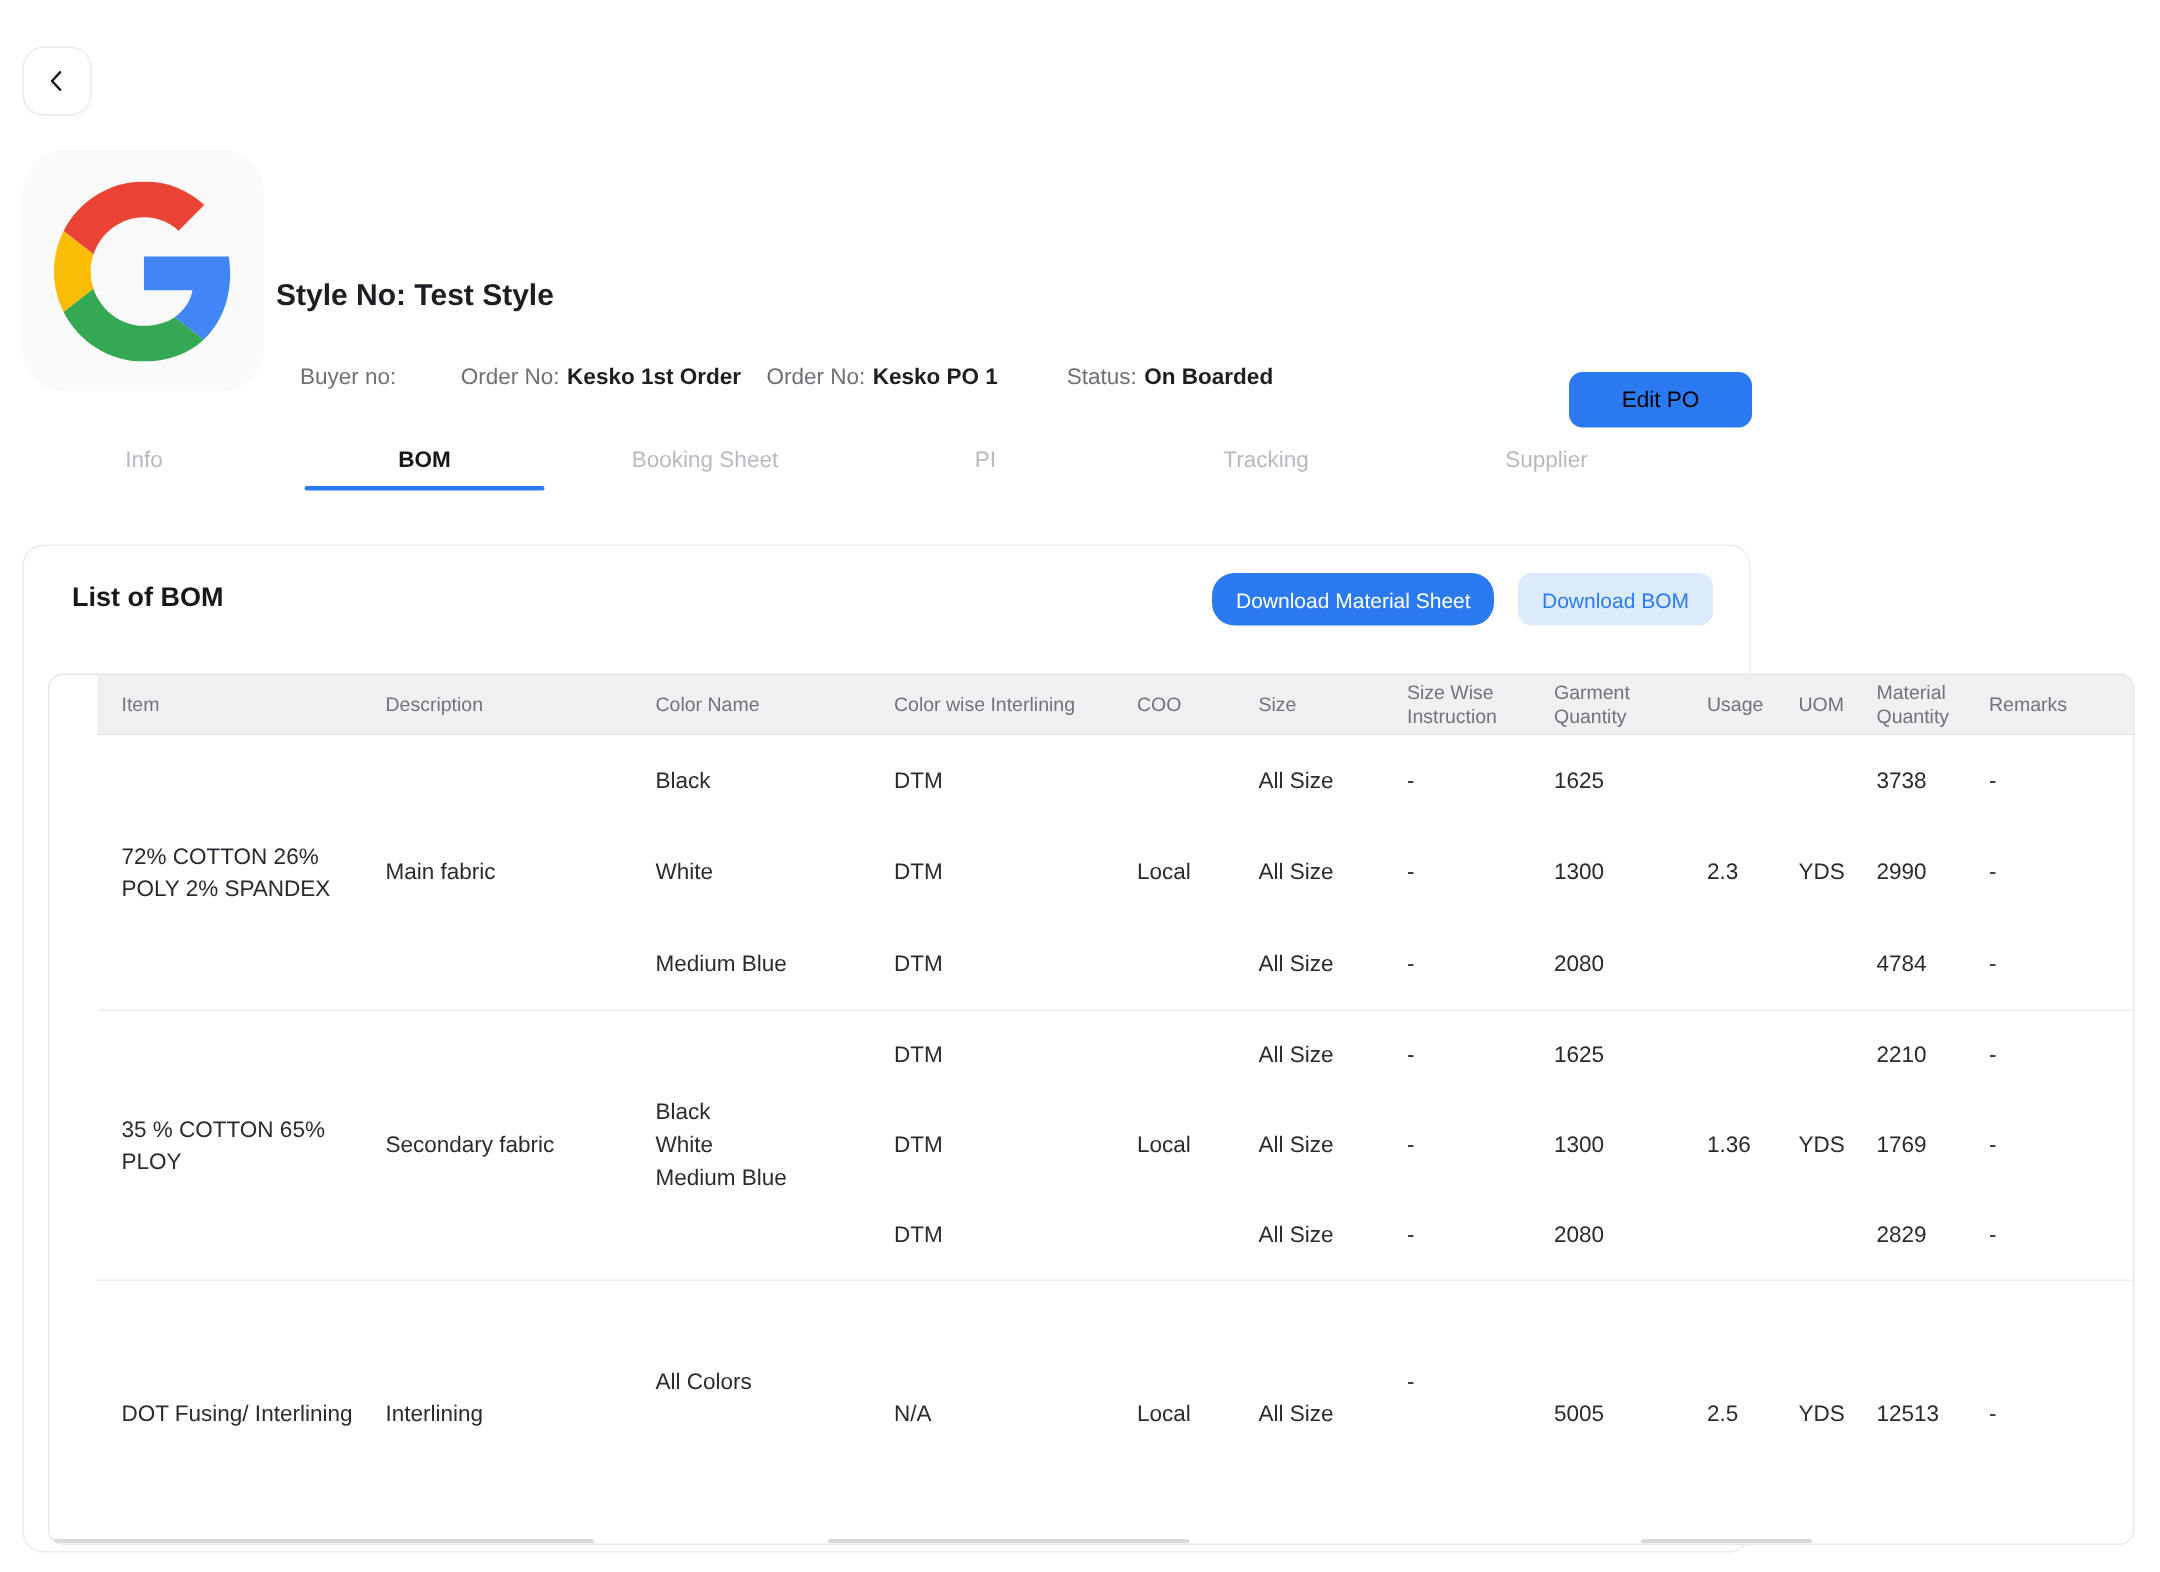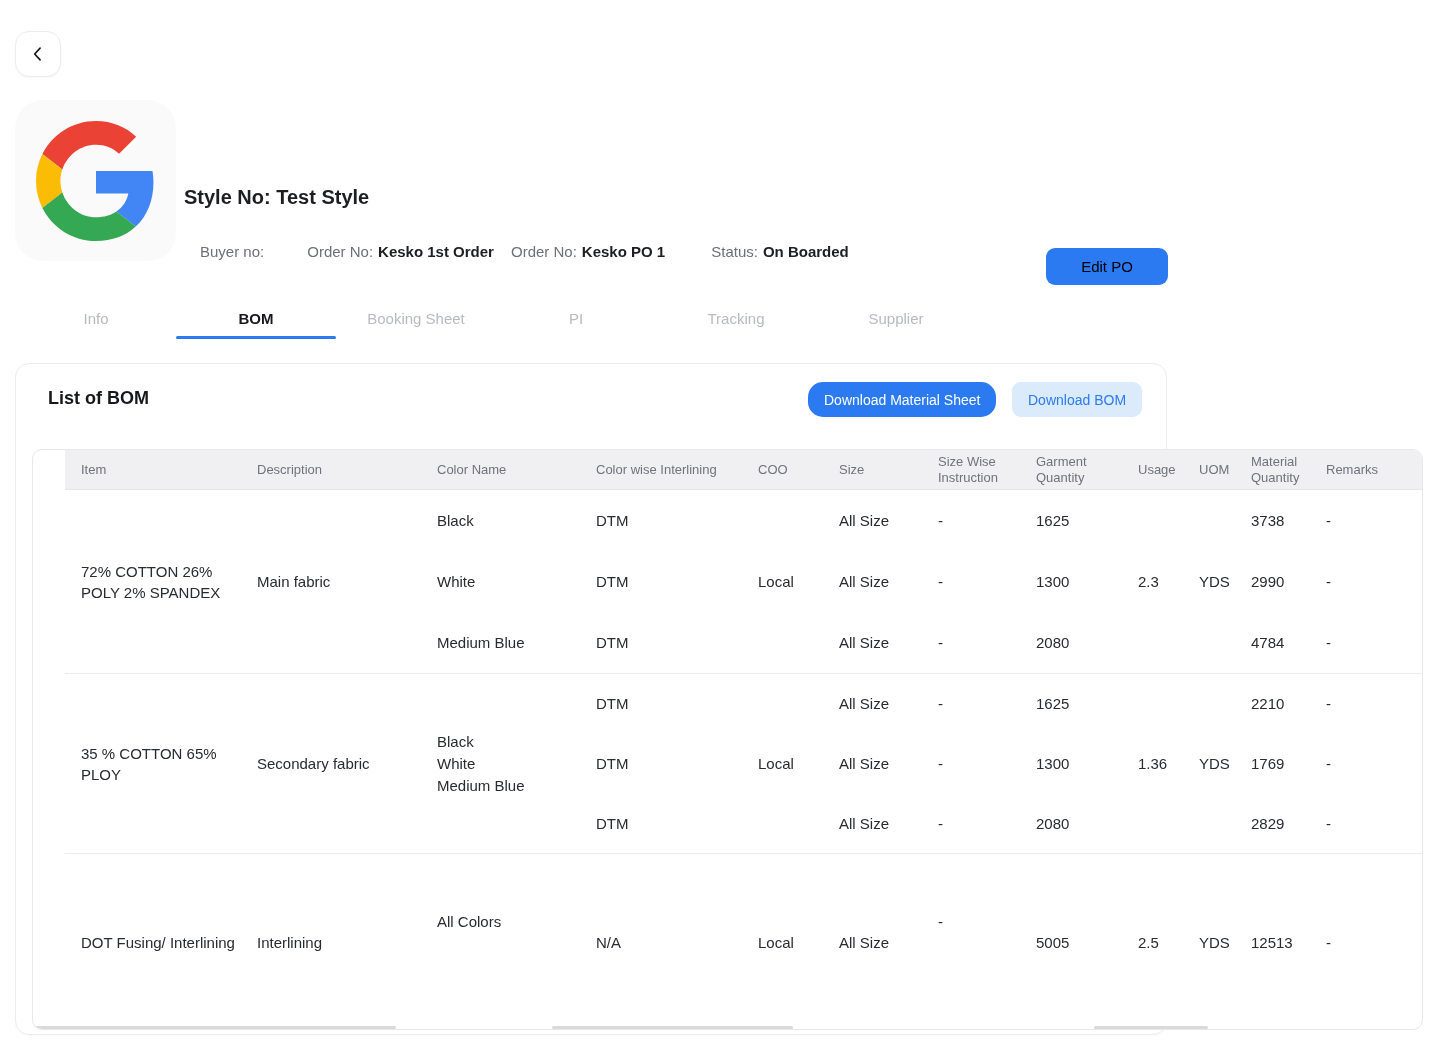--- a/index.html
+++ b/index.html
@@ -24,21 +24,21 @@
   .meta .grp { display:flex; align-items:center; }
   .g-buyer { margin-right:38px; }
   .g-order1 { margin-right:17px; }
   .g-order2 { margin-right:46px; }
 
   .edit-po { position:absolute; left:1046px; top:222px; width:122px; height:37px; border-radius:9px;
     background:#2b7af2; color:#000000; font-size:15px; border:none; cursor:pointer; font-weight:500;
     font-family:"Liberation Sans",sans-serif;margin-top:26px; }
 
   
-  .tabs { position:absolute; left:16px; top:298px; display:flex; }
+  .tabs { position:absolute; left:16px; top:286px; display:flex;gap:27px; }
   .tab { width:160px; height:41px; display:flex; align-items:center; justify-content:center;
     font-size:15px; color:#b7bac0; position:relative; cursor:pointer; }
   .tab.active { color:#17181b; font-weight:700;align-items:center; }
   .tab.active::after { content:""; position:absolute; left:0; right:0; bottom:0; height:3px;
     background:#2b7af2; border-radius:2px; }
 
   
   .card { position:absolute; left:15px; top:363px; width:1152px; height:672px; background:#fff;
     border:1px solid #ececee; border-radius:14px; box-shadow:0 1px 3px rgba(0,0,0,0.02); }
   .card-title { position:absolute; left:32px; top:24px; font-size:18px; font-weight:700; color:#17181b; }

